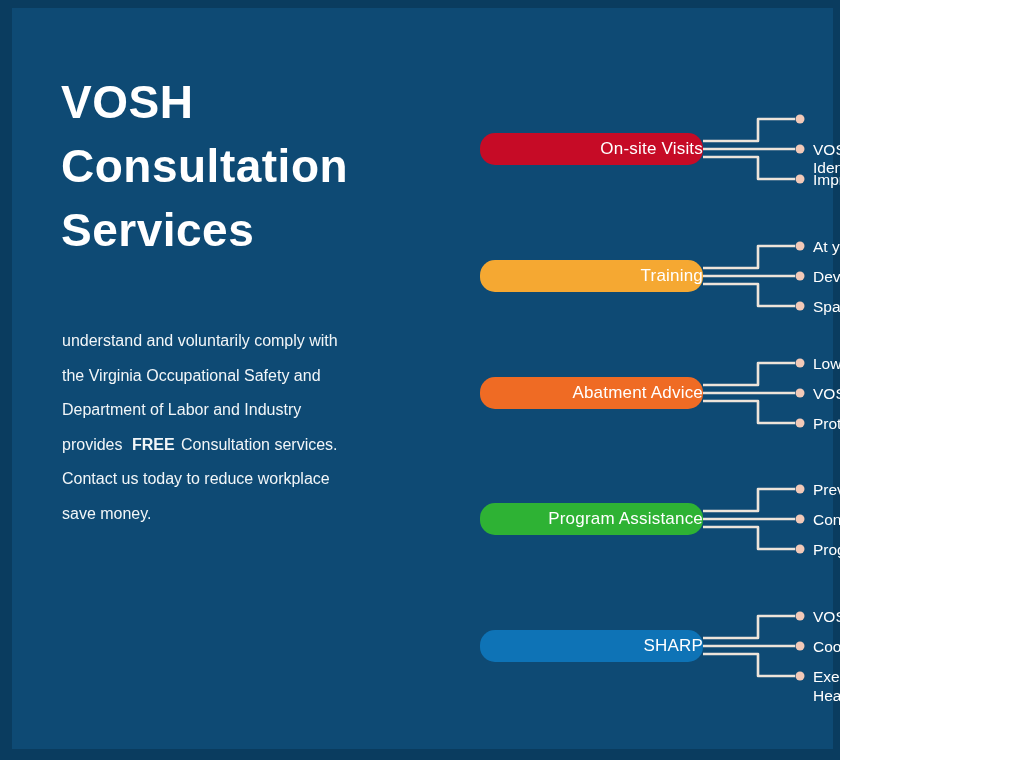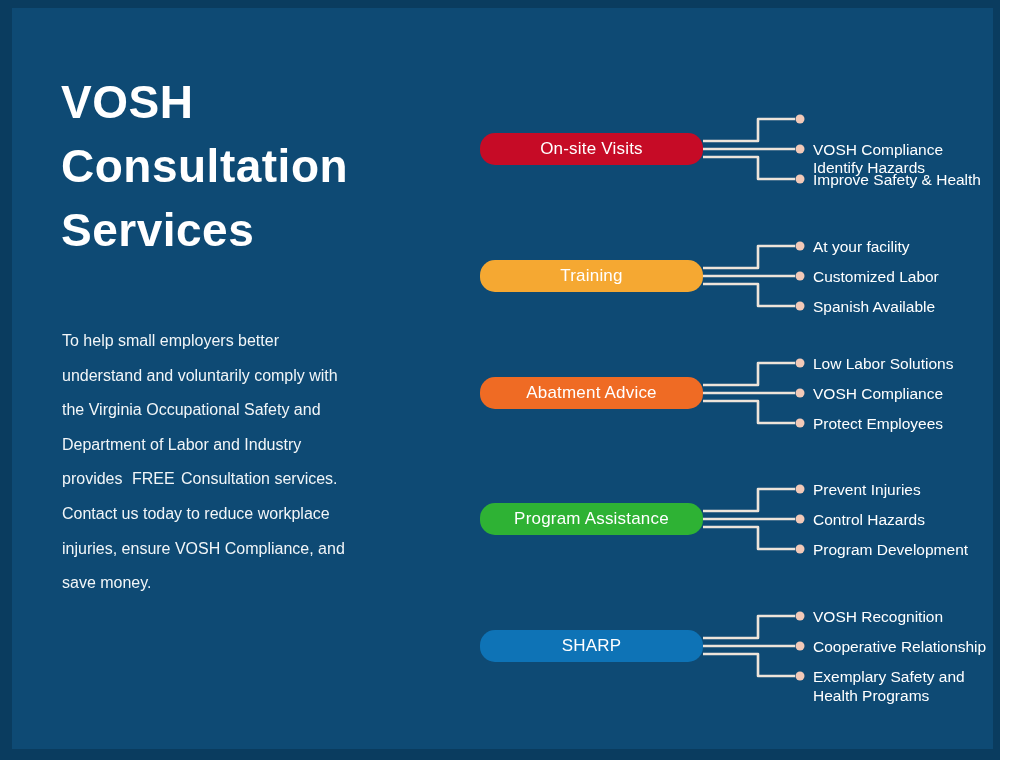--- a/index.html
+++ b/index.html
@@ -3,42 +3,42 @@
 <meta charset="utf-8">
 <style>
   html, body { margin: 0; padding: 0; }
   body {
     width: 1024px; height: 760px;
     font-family: "Liberation Sans", sans-serif;
     overflow: hidden;
   }
   .page {
     position: absolute; inset: 0;
-    width: 1000px; height: 760px;
+    width: 840px; height: 760px;
     box-sizing: border-box;
     background: #0E4A74;
     border: 8px solid #0A3C5F;
     border-left-width: 12px;
     border-right-width: 7px;
     border-bottom-width: 11px;
   }
   .title {
     position: absolute; left: 49px; top: 62px;
     color: #FFFFFF; font-size: 46px; font-weight: bold;
     line-height: 64px; letter-spacing: 0.5px;
   }
   .intro {
     position: absolute; left: 50px; top: 316px; width: 360px;
     color: #F2F6F8; font-size: 16px; line-height: 34.6px;
   }
   .intro-line { white-space: nowrap; }
-  .bold-word { font-weight: normal; margin-left: 5px; margin-right: 2px; }
+  .bold-word { font-weight: bold; margin-left: 5px; margin-right: 2px; }
   .bar {
     position: absolute; left: 468px; width: 223px; height: 32px;
-    display: flex; align-items: center; justify-content: center; border-radius: 15px;
+    display: flex; align-items: center; justify-content: flex-end; border-radius: 15px;
   }
   .bar-label { color: #FFFFFF; font-size: 17px; letter-spacing: 0.2px; }
   .svc-item {
     position: absolute; left: 801px;
     color: #FFFFFF; font-size: 15.5px; line-height: 19px;
     white-space: nowrap;
   }
   #connector-svg { position: absolute; inset: 0; pointer-events: none; }
 </style>
 </head>
@@ -46,27 +46,25 @@
 
 <div class="page" style="background: rgb(14, 74, 116); border-color: rgb(10, 60, 95);">
 
   <div class="title">
     <div>VOSH</div>
     <div>Consultation</div>
     <div>Services</div>
   </div>
 
   <div class="intro">
-      <div class="intro-line">To help small employers better</div>
       <div class="intro-line">understand and voluntarily comply with</div>
       <div class="intro-line">the Virginia Occupational Safety and</div>
       <div class="intro-line">Department of Labor and Industry</div>
       <div class="intro-line"><span>provides </span><span class="bold-word">FREE</span><span> Consultation services.</span></div>
       <div class="intro-line">Contact us today to reduce workplace</div>
-      <div class="intro-line">injuries, ensure VOSH Compliance, and</div>
       <div class="intro-line">save money.</div>
     </div>
 
   <svg id="connector-svg" width="1024" height="760" viewBox="0 0 1024 760">
       <path d="M 691 133 H 746 V 111 H 783" fill="none" stroke="#EDE4DA" stroke-width="2.6" stroke-linejoin="round"></path>
       <path d="M 691 141 H 783" fill="none" stroke="#EDE4DA" stroke-width="2.6" stroke-linejoin="round"></path>
       <path d="M 691 149 H 746 V 171 H 783" fill="none" stroke="#EDE4DA" stroke-width="2.6" stroke-linejoin="round"></path>
       <circle cx="788" cy="111" r="4.5" fill="#F2C9B8"></circle>
       <circle cx="788" cy="141" r="4.5" fill="#F2C9B8"></circle>
       <circle cx="788" cy="171" r="4.5" fill="#F2C9B8"></circle>
@@ -109,21 +107,21 @@
       <div class="svc-item" style="top: 161.5px;">
         <div>Improve Safety &amp; Health</div>
       </div>
       <div class="bar" style="top: 252px; background: rgb(245, 168, 50);">
         <span class="bar-label">Training</span>
       </div>
       <div class="svc-item" style="top: 228.5px;">
         <div>At your facility</div>
       </div>
       <div class="svc-item" style="top: 258.5px;">
-        <div>Customized Labor</div>
+        <div>Development Topics</div>
       </div>
       <div class="svc-item" style="top: 288.5px;">
         <div>Spanish Available</div>
       </div>
       <div class="bar" style="top: 369px; background: rgb(239, 107, 36);">
         <span class="bar-label">Abatment Advice</span>
       </div>
       <div class="svc-item" style="top: 345.5px;">
         <div>Low Labor Solutions</div>
       </div>

